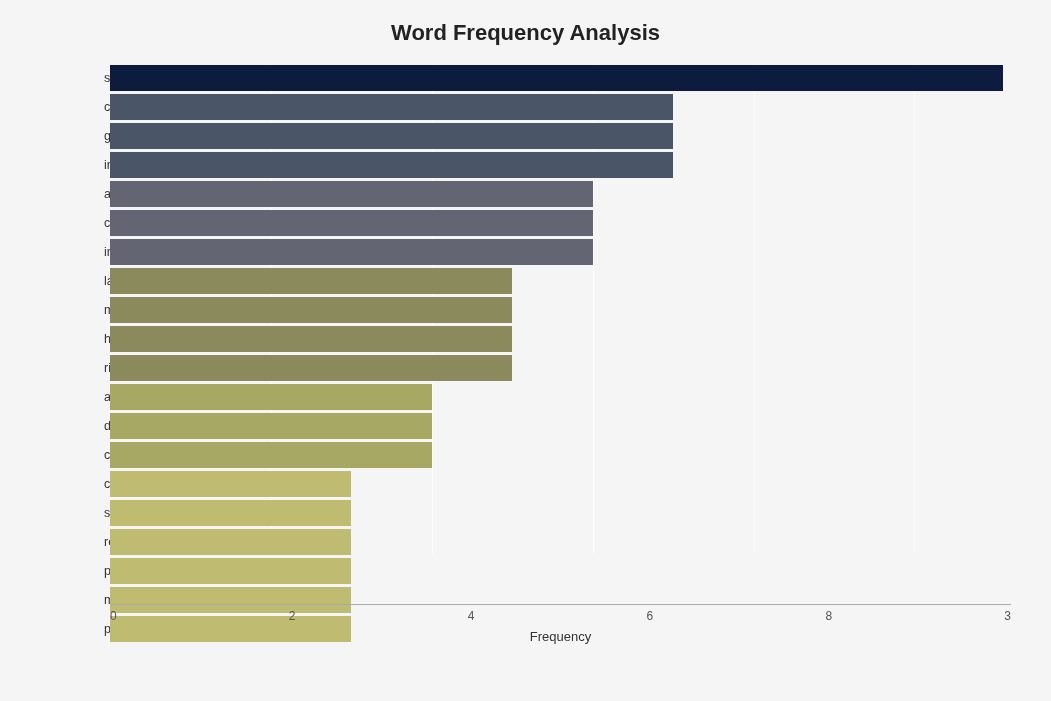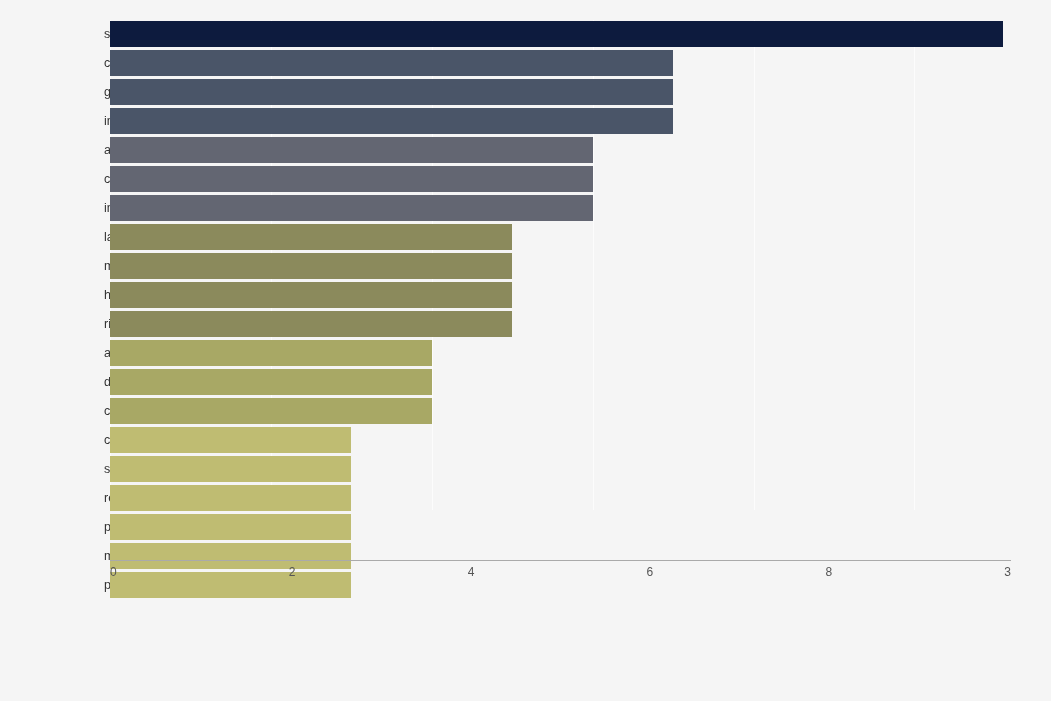--- a/index.html
+++ b/index.html
@@ -93,20 +93,21 @@
       top: 0;
       bottom: 0;
       width: 1px;
       background: rgba(255,255,255,0.7);
     }
   </style>
 </head>
 <body>
 
 <div class="chart-container">
+  <div class="chart-title">Word Frequency Analysis</div>
   <div class="chart-area">
     <div class="bars-wrapper" id="bars-wrapper">
 
     <div class="grid-lines">
           <div class="grid-line" style="left: 0%;"></div>
           <div class="grid-line" style="left: 17.8571%;"></div>
           <div class="grid-line" style="left: 35.7143%;"></div>
           <div class="grid-line" style="left: 53.5714%;"></div>
           <div class="grid-line" style="left: 71.4286%;"></div>
           <div class="grid-line" style="left: 89.2857%;"></div>
@@ -235,15 +236,16 @@
     <div class="x-axis">
       <div class="x-axis-line"></div>
       <div class="x-ticks" id="x-ticks">
           <span>0</span>
           <span>2</span>
           <span>4</span>
           <span>6</span>
           <span>8</span>
           <span>3</span>
         </div>
+      <div class="x-label">Frequency</div>
     </div>
   </div>
 </div>
 
 </body></html>

